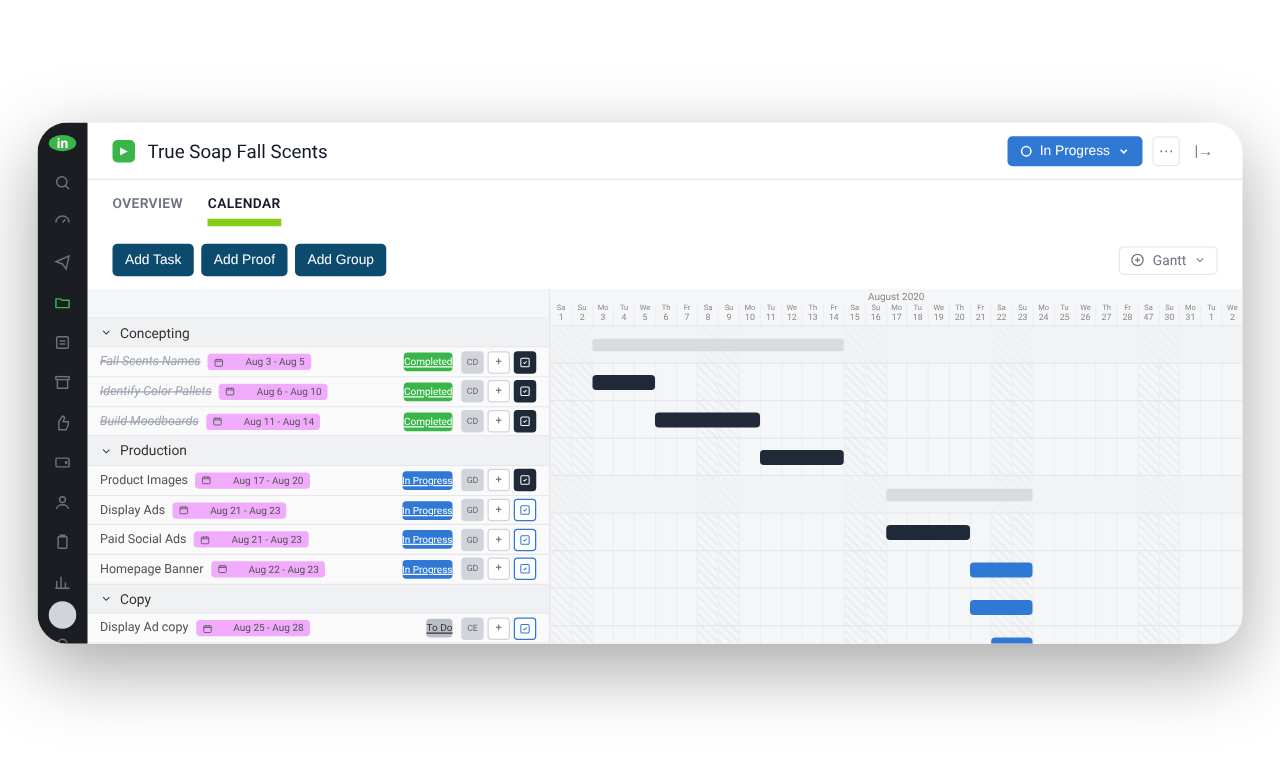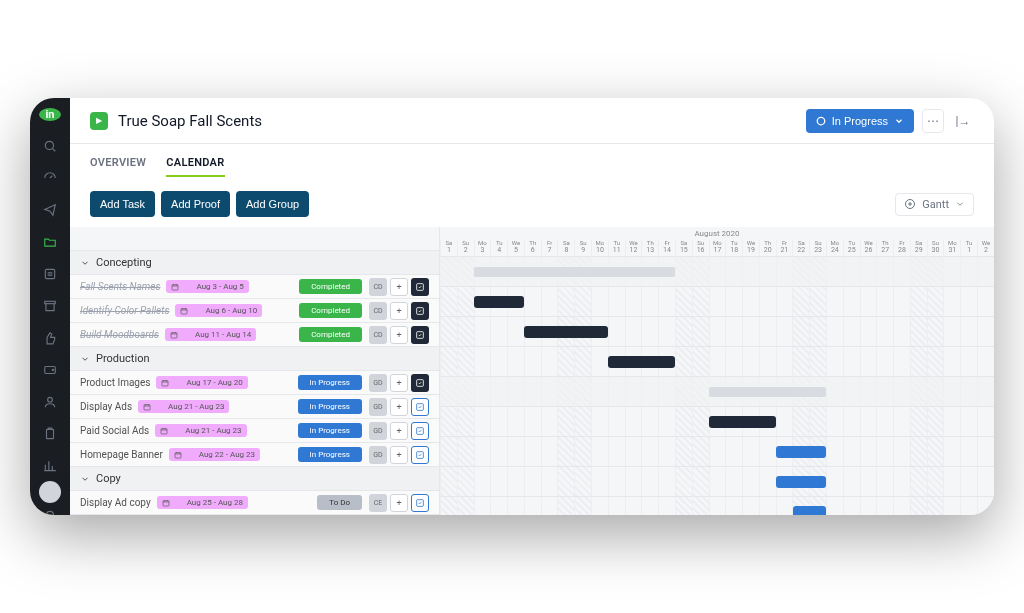--- a/index.html
+++ b/index.html
@@ -18,21 +18,21 @@
 .main { flex: 1; display: flex; flex-direction: column; overflow: hidden; }
 .hdr { height: 46px; display: flex; align-items: center; padding: 0 20px; border-bottom: 1px solid #e5e7eb; gap: 10px; }
 .proj-ic { width: 18px; height: 18px; border-radius: 4px; background: #39b54a; display: flex; align-items: center; justify-content: center; color: #fff; font-size: 8px; }
 .title { font-weight: 400; font-size: 15px; color: #111827; }
 .hdr-right { margin-left: auto; display: flex; gap: 8px; align-items: center; }
 .btn-progress { background: #2f78d4; color: #fff; border: none; border-radius: 4px; padding: 6px 10px; font-size: 11px; display: flex; align-items: center; gap: 6px; cursor: pointer; }
 .btn-plain { width: 22px; height: 24px; display: flex; align-items: center; justify-content: center; border: 1px solid #e5e7eb; border-radius: 4px; color: #6b7280; font-size: 12px; cursor: pointer; background: #fff; }
 
 .tabs { display: flex; padding: 12px 20px 0; gap: 20px; font-size: 11px; font-weight: 600; }
 .tab { padding-bottom: 6px; color: #6b7280; cursor: pointer; letter-spacing: 0.3px; }
-.tab.active { color: #111827; border-bottom: 2px solid #84cc16; text-align: right; }
+.tab.active { color: #111827; border-bottom: 6px solid #84cc16; text-align: right; }
 
 .toolbar { display: flex; padding: 14px 20px 10px; gap: 6px; align-items: center; }
 .btn-dark { background: #0c4a6e; border: none; color: #fff; border-radius: 4px; padding: 7px 10px; font-size: 11px; cursor: pointer; }
 .toolbar-right { margin-left: auto; display: flex; align-items: center; gap: 6px; color: #6b7280; font-size: 11px; border: 1px solid #e5e7eb; border-radius: 4px; padding: 4px 8px; cursor: pointer; }
 
 
 .gantt { flex: 1; display: flex; overflow: hidden; background: #f5f6f8; }
 .left-panel { width: 370px; border-right: 1px solid #e5e7eb; display: flex; flex-direction: column; }
 .timeline { flex: 1; position: relative; overflow: hidden; }
 
@@ -53,21 +53,21 @@
 .row { height: 30px; border-bottom: 1px solid #e5e7eb; display: flex; align-items: center; padding: 0 10px; background: #fff; }
 .left-panel .row { background: #fafafa; }
 .row.group { background: #f0f1f3; font-size: 11px; color: #333; gap: 6px; }
 .chev { width: 10px; height: 10px; display: inline-block; }
 
 .task-name { font-size: 10px; color: #525252; margin-right: 6px; }
 .task-name.done { text-decoration: line-through; color: #9ca3af; font-style: italic; }
 .date-pill { background: #f0abfc; border-radius: 3px; padding: 2px 5px; font-size: 8px; color: #555; display: flex; align-items: center; gap: 17px; }
 .date-pill svg { width: 8px; height: 8px; }
 .row-spacer { flex: 1; }
-.status-chip { font-size: 8px; color: #fff; border-radius: 3px; padding: 3px 12px; margin-right: 4px; }
+.status-chip { font-size: 8px; color: #fff; border-radius: 3px; padding: 3px 0; margin-right: 4px; text-decoration: underline; }
 .status-chip.completed { background: #39b54a; }
 .status-chip.inprogress { background: #2f78d4; }
 .status-chip.todo { background: #b8bec7; color: #333; }
 .act-ic { width: 18px; height: 18px; border-radius: 3px; display: flex; align-items: center; justify-content: center; font-size: 9px; margin-left: 3px; cursor: pointer; }
 .act-circle { background: #d1d5db; color: #666; font-size: 7px; }
 .act-plus { border: 1px solid #d1d5db; background: #fff; color: #666; }
 .act-outline-blue { border: 1px solid #2f78d4; color: #2f78d4; background: #fff; }
 .act-dark { background: #1f2937; color: #fff; }
 
 .tl-row { height: 30px; border-bottom: 1px solid #e5e7eb; position: relative; }
@@ -497,21 +497,21 @@
                 <div class="tl-day">
                   <span class="dow">Th</span>
                   <span class="dn">27</span>
                 </div>
                 <div class="tl-day">
                   <span class="dow">Fr</span>
                   <span class="dn">28</span>
                 </div>
                 <div class="tl-day">
                   <span class="dow">Sa</span>
-                  <span class="dn">29</span>
+                  <span class="dn">47</span>
                 </div>
                 <div class="tl-day">
                   <span class="dow">Su</span>
                   <span class="dn">30</span>
                 </div>
                 <div class="tl-day">
                   <span class="dow">Mo</span>
                   <span class="dn">31</span>
                 </div>
                 <div class="tl-day">

